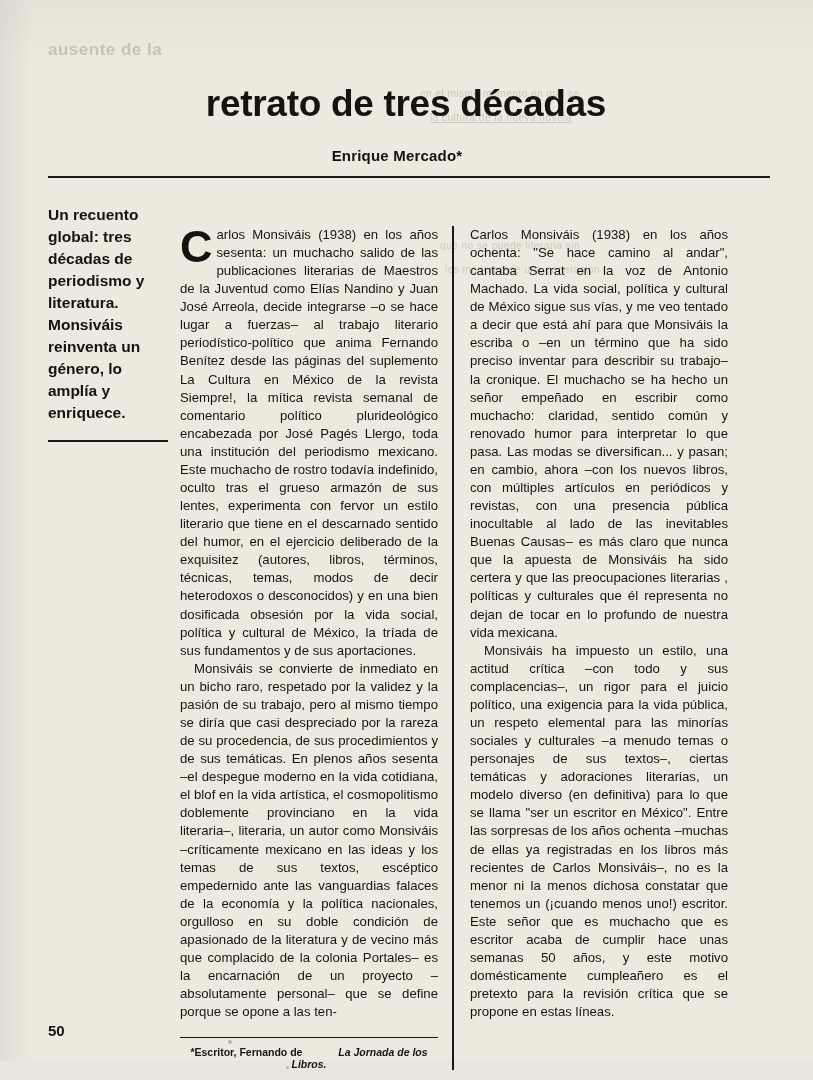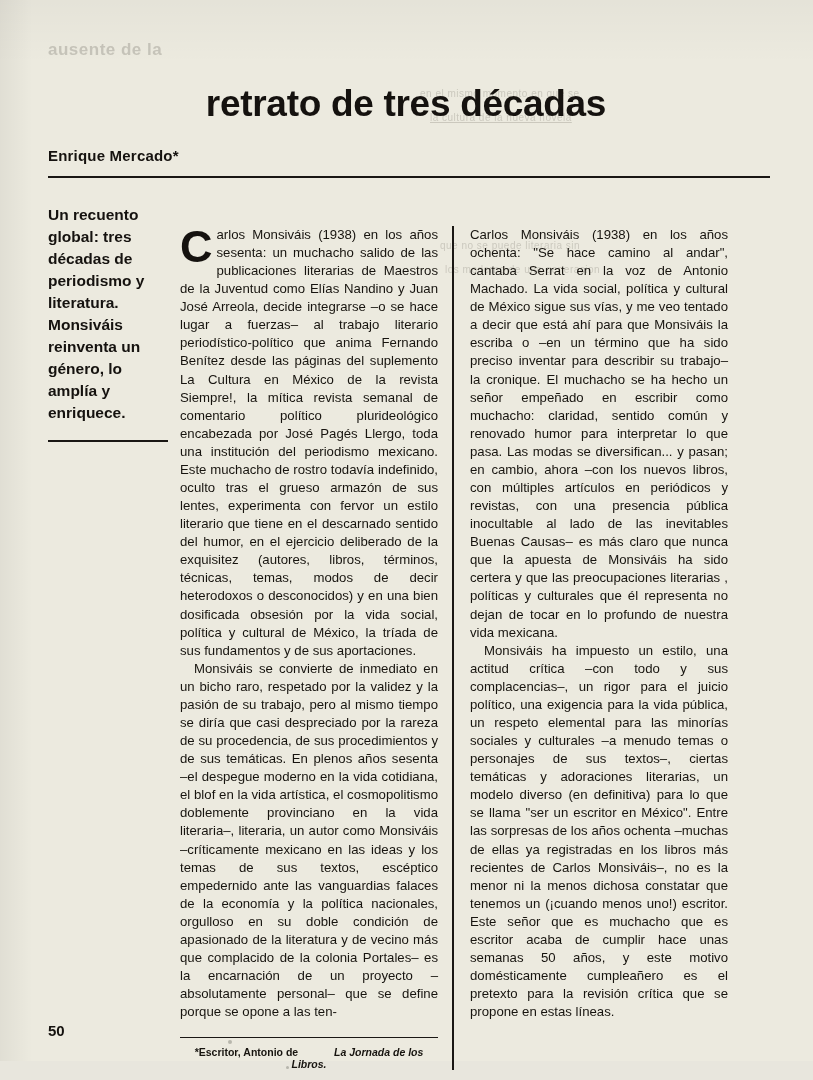--- a/index.html
+++ b/index.html
@@ -58,21 +58,21 @@
     font-size: 37px;
     letter-spacing: -0.3px;
   }
   .headline .l2 {
     display: block;
     font-size: 37px;
     letter-spacing: -0.3px;
     margin-top: 20px;
   }
   .byline {
-    text-align: left;
+    text-align: center;
     font-size: 15px;
     font-weight: bold;
     color: #15120f;
     margin-top: 22px;
     padding-right: 24px;
     letter-spacing: 0.2px;
   }
   .rule {
     height: 2px;
     background: #1a1714;
@@ -193,21 +193,21 @@
       </div>
 
       <div class="col col-mid">
         <p class="body dropcap">
           <span>Carlos Monsiváis (1938) en los años sesenta: un muchacho salido de las publicaciones literarias de Maestros de la Juventud como Elías Nandino y Juan José Arreola, decide integrarse –o se hace lugar a fuerzas– al trabajo literario periodístico-político que anima Fernando Benítez desde las páginas del suplemento La Cultura en México de la revista Siempre!, la mítica revista semanal de comentario político plurideológico encabezada por José Pagés Llergo, toda una institución del periodismo mexicano. Este muchacho de rostro todavía indefinido, oculto tras el grueso armazón de sus lentes, experimenta con fervor un estilo literario que tiene en el descarnado sentido del humor, en el ejercicio deliberado de la exquisitez (autores, libros, términos, técnicas, temas, modos de decir heterodoxos o desconocidos) y en una bien dosificada obsesión por la vida social, política y cultural de México, la tríada de sus fundamentos y de sus aportaciones.</span>
         </p>
         <p class="body">
           <span>Monsiváis se convierte de inmediato en un bicho raro, respetado por la validez y la pasión de su trabajo, pero al mismo tiempo se diría que casi despreciado por la rareza de su procedencia, de sus procedimientos y de sus temáticas. En plenos años sesenta –el despegue moderno en la vida cotidiana, el blof en la vida artística, el cosmopolitismo doblemente provinciano en la vida literaria–, literaria, un autor como Monsiváis –críticamente mexicano en las ideas y los temas de sus textos, escéptico empedernido ante las vanguardias falaces de la economía y la política nacionales, orgulloso en su doble condición de apasionado de la literatura y de vecino más que complacido de la colonia Portales– es la encarnación de un proyecto –absolutamente personal– que se define porque se opone a las ten-</span>
         </p>
         <div class="footnote">
-          <span>*Escritor, Antonio de </span><span class="it">La Jornada de los Libros.</span>
+          <span>*Escritor, Fernando de </span><span class="it">La Jornada de los Libros.</span>
         </div>
       </div>
 
       <div class="col col-right">
         <p class="body">
           <span>Carlos Monsiváis (1938) en los años ochenta: "Se hace camino al andar", cantaba Serrat en la voz de Antonio Machado. La vida social, política y cultural de México sigue sus vías, y me veo tentado a decir que está ahí para que Monsiváis la escriba o –en un término que ha sido preciso inventar para describir su trabajo– la cronique. El muchacho se ha hecho un señor empeñado en escribir como muchacho: claridad, sentido común y renovado humor para interpretar lo que pasa. Las modas se diversifican... y pasan; en cambio, ahora –con los nuevos libros, con múltiples artículos en periódicos y revistas, con una presencia pública inocultable al lado de las inevitables Buenas Causas– es más claro que nunca que la apuesta de Monsiváis ha sido certera y que las preocupaciones literarias , políticas y culturales que él representa no dejan de tocar en lo profundo de nuestra vida mexicana.</span>
         </p>
         <p class="body">
           <span>Monsiváis ha impuesto un estilo, una actitud crítica –con todo y sus complacencias–, un rigor para el juicio político, una exigencia para la vida pública, un respeto elemental para las minorías sociales y culturales –a menudo temas o personajes de sus textos–, ciertas temáticas y adoraciones literarias, un modelo diverso (en definitiva) para lo que se llama "ser un escritor en México". Entre las sorpresas de los años ochenta –muchas de ellas ya registradas en los libros más recientes de Carlos Monsiváis–, no es la menor ni la menos dichosa constatar que tenemos un (¡cuando menos uno!) escritor. Este señor que es muchacho que es escritor acaba de cumplir hace unas semanas 50 años, y este motivo domésticamente cumpleañero es el pretexto para la revisión crítica que se propone en estas líneas.</span>
         </p>

